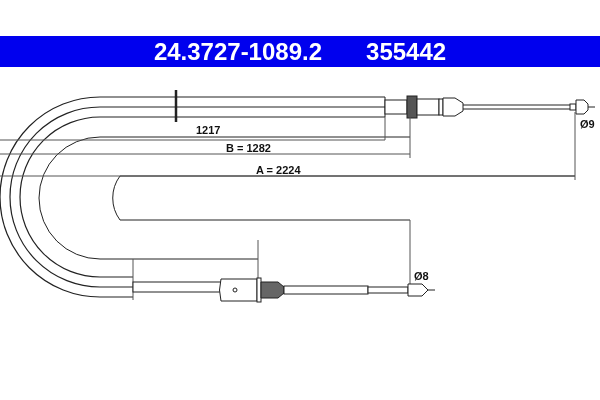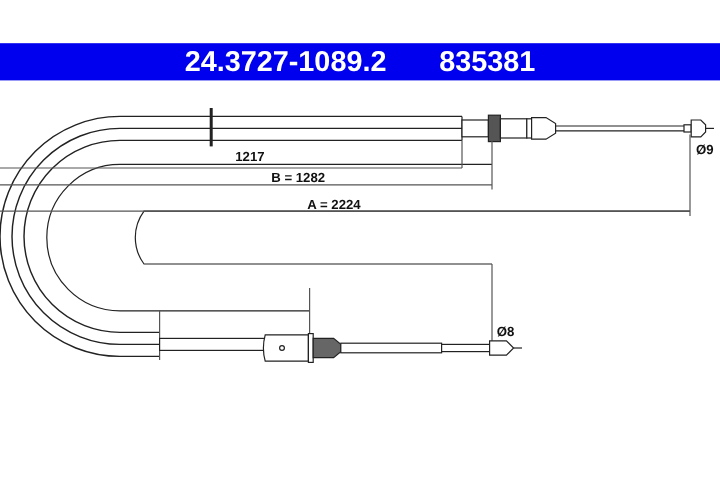--- a/index.html
+++ b/index.html
@@ -7,21 +7,21 @@
   .header { position: absolute; left: 0; top: 0; width: 600px; height: 31px; background: #0000ee; color: #ffffff; display: flex; justify-content: center; align-items: center; font-weight: bold; font-size: 24px; letter-spacing: 0px; margin-top: 36px; }
   .header span { margin: 0 22px; }
   svg { position: absolute; left: 0; top: 0; }
   .lbl { font-family: "Liberation Sans", sans-serif; font-weight: bold; font-size: 11px; fill: #111; }
 </style>
 </head>
 <body>
 
 <div class="header">
   <span>24.3727-1089.2</span>
-  <span>835381</span>
+  <span>355442</span>
 </div>
 
 <svg width="600" height="400" viewBox="0 0 600 400">
   <g fill="none" stroke="#222" stroke-width="1.2">
 
     <path d="M385,97 L100,97 A100,100 0 0 0 100,297 L133,297"></path>
     <path d="M385,107 L100,107 A90,90 0 0 0 100,287 L133,287"></path>
     <path d="M385,117 L100,117 A80,80 0 0 0 100,277 L133,277"></path>
 
     <path d="M410,137 L100,137 A56,56 0 0 0 100,259 L258,259" stroke-width="1"></path>

